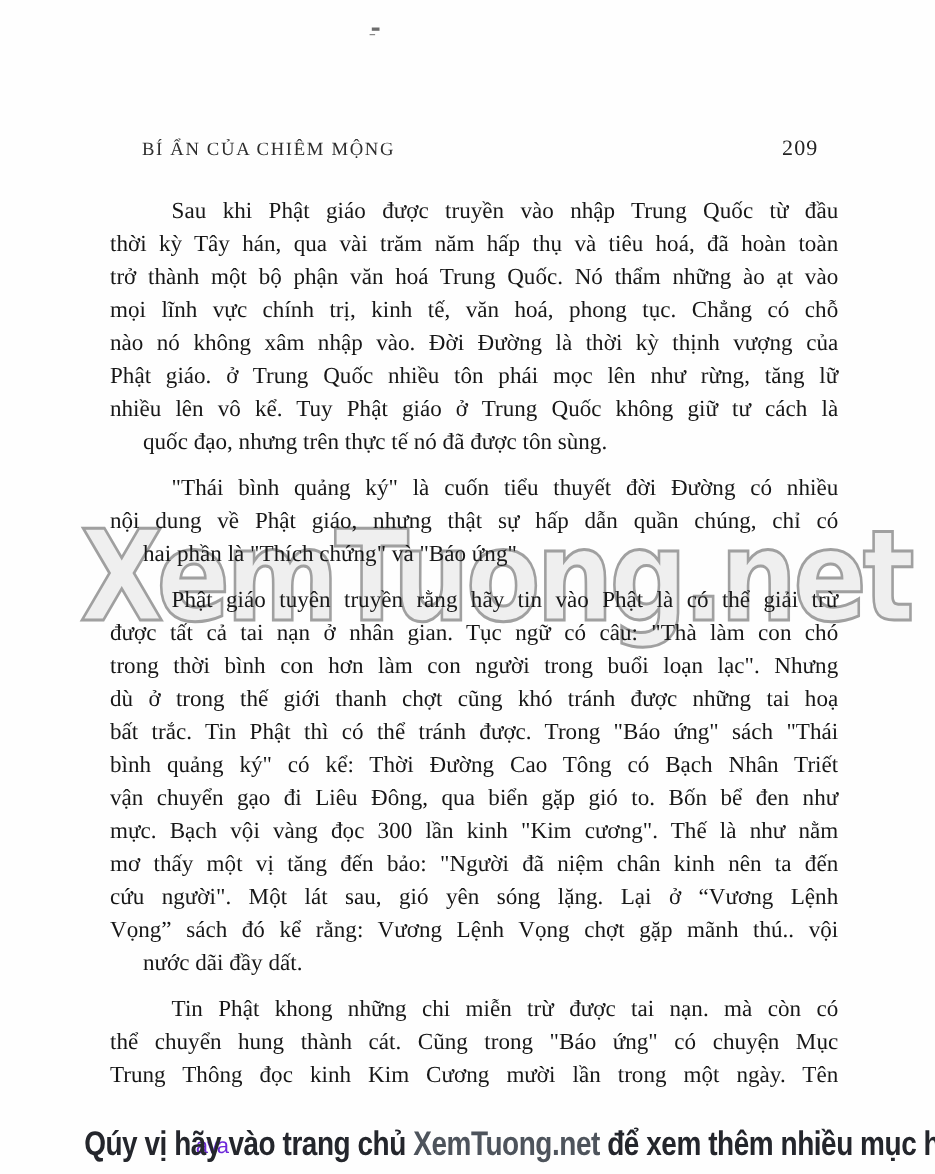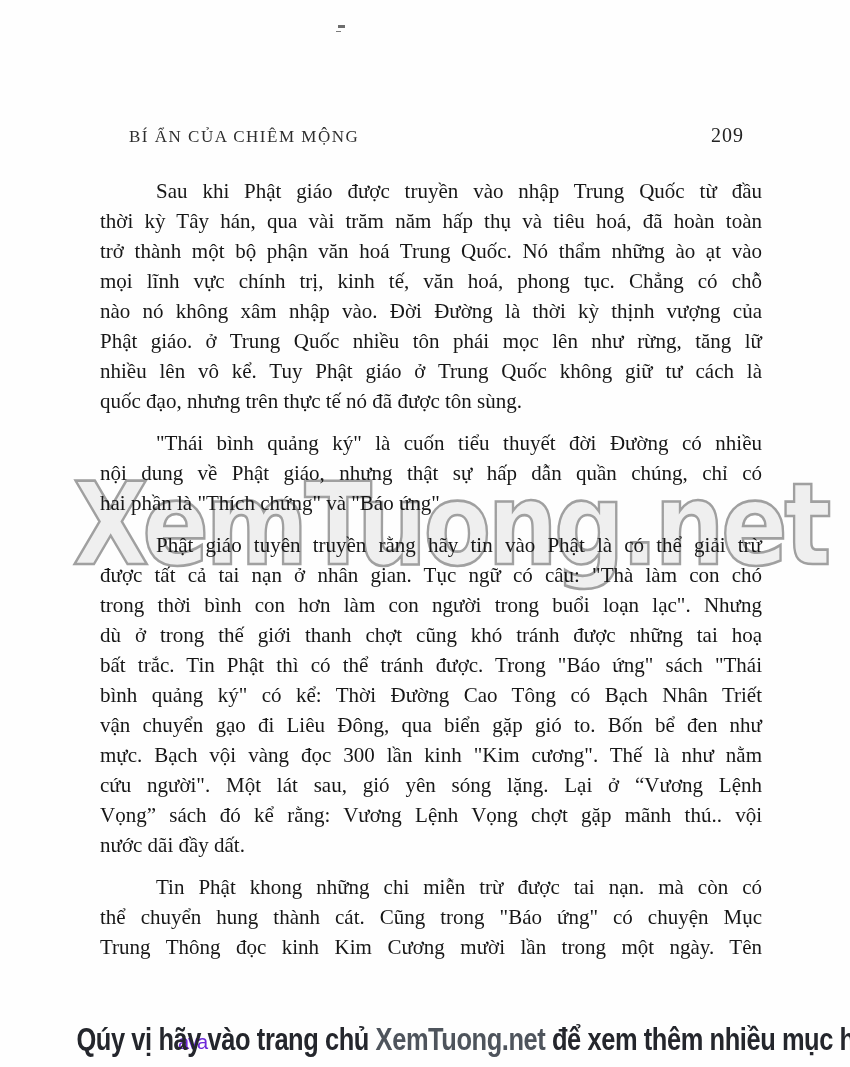--- a/index.html
+++ b/index.html
@@ -78,21 +78,21 @@
     line-height: 30px;
     font-family: Liberation Serif, serif;
   }
   .paragraph { margin: 0 0 12px 0; }
   .line {
     text-align: justify;
     text-align-last: justify;
     white-space: normal;
   }
   .line.first { text-indent: 56px; }
-  .line.last  { text-align-last: left; }
+  .line.last  { text-align-last: left; margin-left: 30px; }
 
   
   .footer {
     position: absolute;
     left: 0; top: 1022px;
     width: 850px;
     text-align: center;
     z-index: 3;
     font-family: "Liberation Sans", "DejaVu Sans", sans-serif;
     font-size: 31px;
@@ -148,20 +148,21 @@
       </div>
       <div class="paragraph">
         <div class="line first">Phật giáo tuyên truyền rằng hãy tin vào Phật là có thể giải trừ</div>
         <div class="line">được tất cả tai nạn ở nhân gian. Tục ngữ có câu: "Thà làm con chó</div>
         <div class="line">trong thời bình con hơn làm con người trong buổi loạn lạc". Nhưng</div>
         <div class="line">dù ở trong thế giới thanh chợt cũng khó tránh được những tai hoạ</div>
         <div class="line">bất trắc. Tin Phật thì có thể tránh được. Trong "Báo ứng" sách "Thái</div>
         <div class="line">bình quảng ký" có kể: Thời Đường Cao Tông có Bạch Nhân Triết</div>
         <div class="line">vận chuyển gạo đi Liêu Đông, qua biển gặp gió to. Bốn bể đen như</div>
         <div class="line">mực. Bạch vội vàng đọc 300 lần kinh "Kim cương". Thế là như nằm</div>
+        <div class="line">mơ thấy một vị tăng đến bảo: "Người đã niệm chân kinh nên ta đến</div>
         <div class="line">cứu người". Một lát sau, gió yên sóng lặng. Lại ở “Vương Lệnh</div>
         <div class="line">Vọng” sách đó kể rằng: Vương Lệnh Vọng chợt gặp mãnh thú.. vội</div>
         <div class="line last">nước dãi đầy dất.</div>
       </div>
       <div class="paragraph">
         <div class="line first">Tin Phật khong những chi miễn trừ được tai nạn. mà còn có</div>
         <div class="line">thể chuyển hung thành cát. Cũng trong "Báo ứng" có chuyện Mục</div>
         <div class="line">Trung Thông đọc kinh Kim Cương mười lần trong một ngày. Tên</div>
       </div>
     </div>

